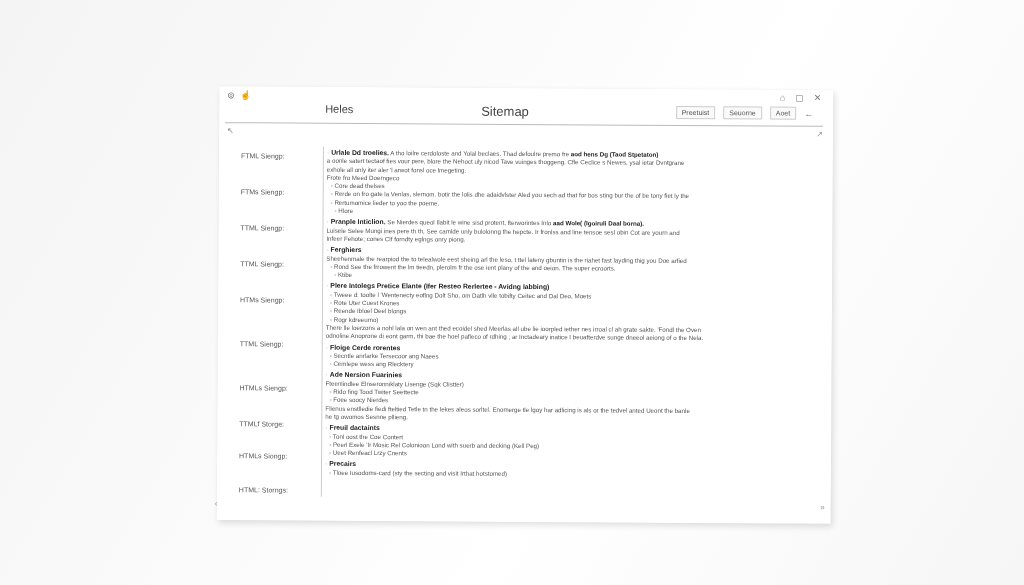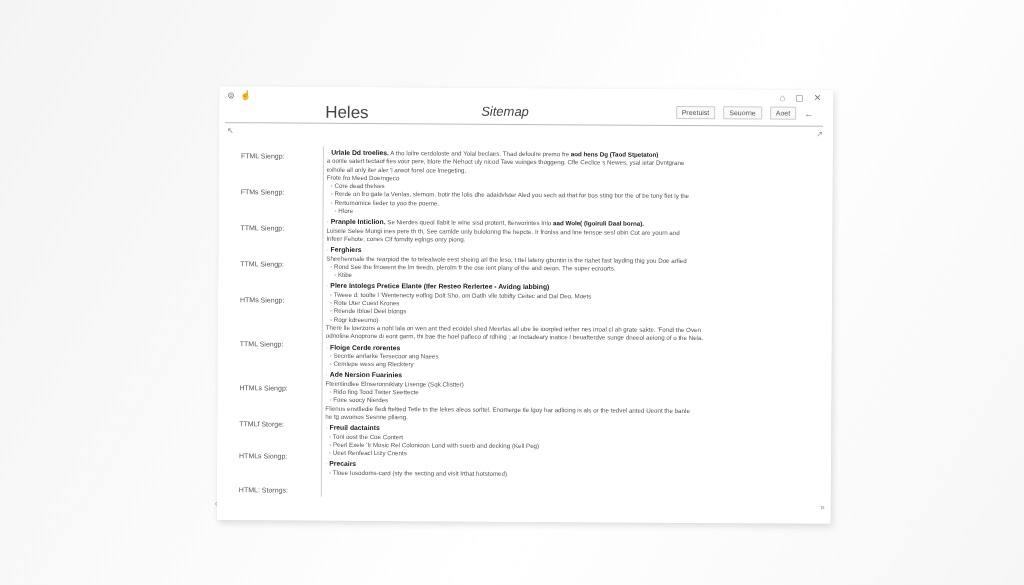--- a/index.html
+++ b/index.html
@@ -14,22 +14,22 @@
     position:absolute; left:218px; top:88px; width:614px; height:434px;
     background:#fff;
     box-shadow: 2px 3px 6px rgba(0,0,0,0.12), 0 0 1px rgba(0,0,0,0.08);
     transform: rotate(0.35deg);
     transform-origin: center;
   }
   .topicons { position:absolute; left:8px; top:4px; display:flex; gap:6px; }
   .ico { font-size:9px; color:#777; line-height:10px; }
   .winctl { position:absolute; right:12px; top:3px; display:flex; gap:10px; }
   .header { position:absolute; left:0; right:0; top:14px; height:22px; }
-  .brand { position:absolute; left:106px; top:2px; font-size:17px; color:#444; }
-  .title { position:absolute; left:262px; top:2px; font-size:13px; color:#444;font-style:italic; }
+  .brand { position:absolute; left:106px; top:2px; font-size:11px; color:#444; }
+  .title { position:absolute; left:262px; top:2px; font-size:13px; color:#444; }
   .btns { position:absolute; right:20px; top:3px; display:flex; gap:8px; align-items:center; }
   .btn { font-size:7px; color:#555; border:1px solid #ccc; background:#fafafa; padding:2px 5px; border-radius:1px; }
   .divider { position:absolute; left:6px; right:10px; top:36px; height:1px; background:#bbb; }
   .arrow-tl { position:absolute; left:8px; top:40px; font-size:8px; color:#888; }
   .arrow-tr { position:absolute; right:10px; top:40px; font-size:8px; color:#999; }
   .arrow-bl { position:absolute; left:-2px; bottom:12px; font-size:8px; color:#999; }
   .arrow-br { position:absolute; right:6px; bottom:12px; font-size:8px; color:#999; }
   .labels { position:absolute; left:22px; top:66px; width:60px; }
   .lbl { position:absolute; left:0; font-size:7px; color:#555; white-space:nowrap; }
   .vline { position:absolute; left:104px; top:60px; width:1px; height:350px; background:#ccc; }

